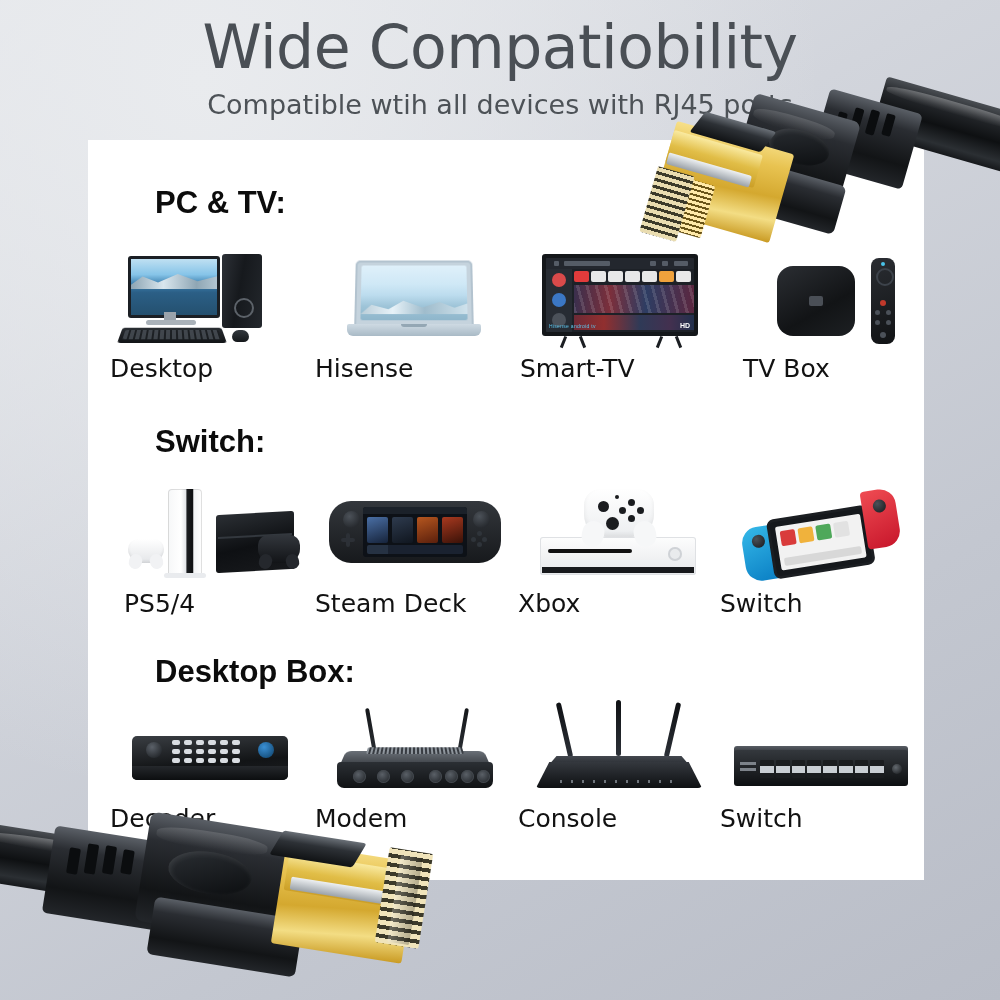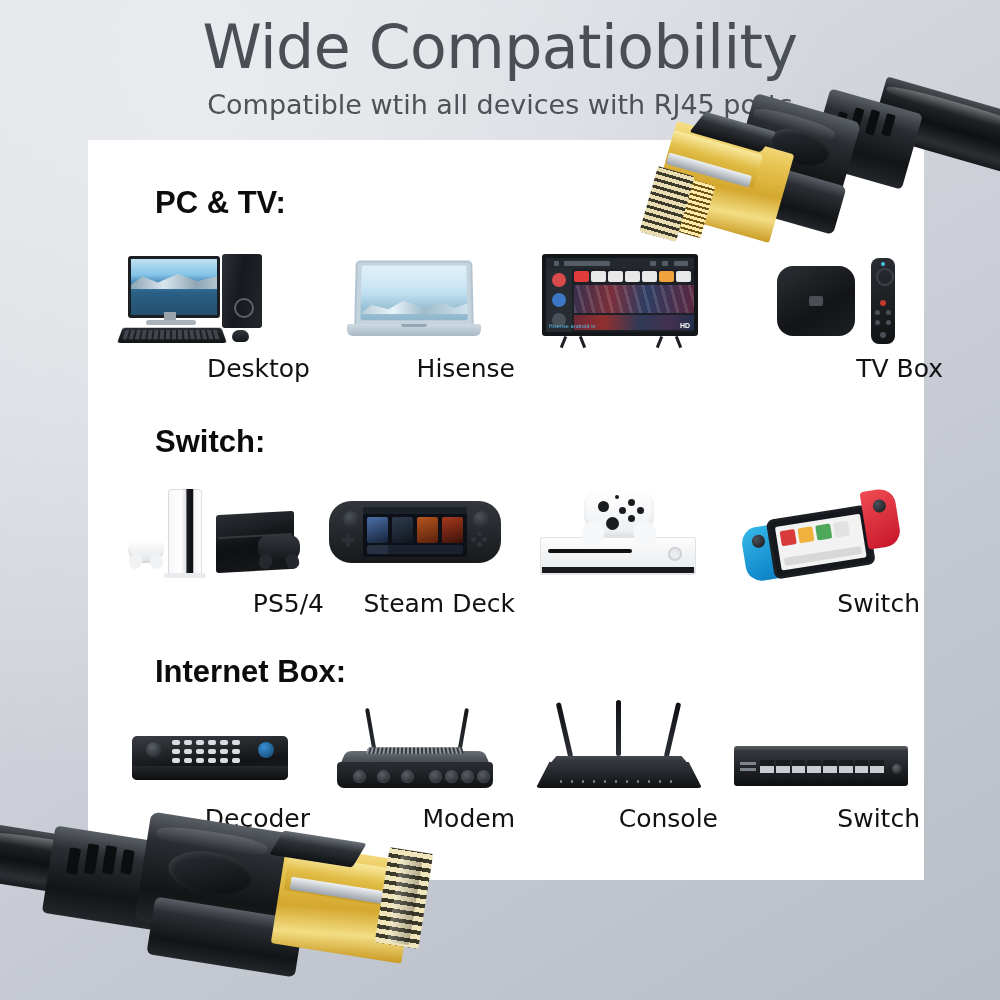--- a/index.html
+++ b/index.html
@@ -30,21 +30,21 @@
   }
   
   .section-title{
     position:absolute;font-weight:bold;color:#0c0c0c;
     font-size:31px;letter-spacing:0px;font-family:"Liberation Sans",sans-serif;
   }
   .row{position:absolute;left:110px;width:800px;height:140px;}
   .cell{position:absolute;width:200px;height:140px;text-align:center;}
   .cell .art{position:relative;width:200px;height:100px;}
   .cell .lbl{
-    position:absolute;left:0;top:104px;width:200px;text-align:right;
+    position:absolute;left:0;top:104px;width:200px;text-align:left;
     font-size:25px;color:#121212;font-family:"DejaVu Sans",sans-serif;
     white-space:nowrap;
   }
   
   .abs{position:absolute;}
 
   
   .mon-screen{left:18px;top:6px;width:86px;height:56px;background:#111;border:3px solid #1b1f24;border-radius:3px;overflow:hidden;}
   .mon-pic{position:absolute;inset:0;background:
       linear-gradient(180deg,#bfe0f2 0%,#86c4e8 28%,#3d7fae 45%,#2b5f86 60%,#24506f 100%);}
@@ -276,20 +276,21 @@
             </div>
             <div class="tv-hero"></div>
             <div class="tv-row2"></div>
             <div class="tv-brand">Hisense  android tv</div>
             <div class="tv-hd">HD</div>
           </div>
         </div>
         <div class="tv-leg" style="left:40px;"></div>
         <div class="tv-leg" style="left:136px;"></div>
       </div>
+      <div class="lbl">Smart-TV</div>
     </div>
 
     <div class="cell" style="left:633px;">
       <div class="art">
         <div class="abs box-body"></div>
         <div class="abs box-logo"></div>
         <div class="abs remote">
           <i style="left:9px;top:42px;width:6px;height:6px;background:#c0392b;"></i>
           <i style="left:4px;top:52px;width:5px;height:5px;"></i>
           <i style="left:15px;top:52px;width:5px;height:5px;"></i>
@@ -360,20 +361,21 @@
           <div class="xbp"></div>
           <div class="xb-dot" style="left:14px;top:12px;width:11px;height:11px;"></div>
           <div class="xb-dot" style="left:44px;top:10px;width:7px;height:7px;"></div>
           <div class="xb-dot" style="left:53px;top:18px;width:7px;height:7px;"></div>
           <div class="xb-dot" style="left:44px;top:26px;width:7px;height:7px;"></div>
           <div class="xb-dot" style="left:35px;top:18px;width:7px;height:7px;"></div>
           <div class="xb-dot" style="left:22px;top:28px;width:13px;height:13px;"></div>
           <div class="xb-dot" style="left:31px;top:6px;width:4px;height:4px;"></div>
         </div>
       </div>
+      <div class="lbl">Xbox</div>
     </div>
 
     <div class="cell" style="left:610px;">
       <div class="art">
         <div class="abs sw-wrap">
           <div class="jc-l">
               <div class="jc-stick" style="left:10px;top:8px;"></div>
             </div>
           <div class="sw-screen">
             <div class="sw-ui">
@@ -386,21 +388,21 @@
           </div>
           <div class="jc-r">
               <div class="jc-stick" style="left:11px;top:10px;"></div>
             </div>
         </div>
       </div>
       <div class="lbl">Switch</div>
     </div>
   </div>
 
-  <div class="section-title" style="left:155px;top:654px;">Internet Box:</div>
+  <div class="section-title" style="left:155px;top:654px;">Desktop Box:</div>
 
   <div class="row" style="top:700px;">
 
     <div class="cell" style="left:0px;">
       <div class="art">
         <div class="abs dec-body"></div>
         <div class="abs dec-front"></div>
         <div class="dec-round" style="left:36px;top:42px;width:16px;height:16px;background:radial-gradient(circle at 38% 32%,#5b6169,#15181b);"></div>
         <div class="dec-round" style="left:148px;top:42px;width:16px;height:16px;background:radial-gradient(circle at 38% 32%,#3a8fd4,#0d3f66);"></div>
         <div class="dec-keys" style="left:62px;top:40px;width:8px;height:5px;"></div>

